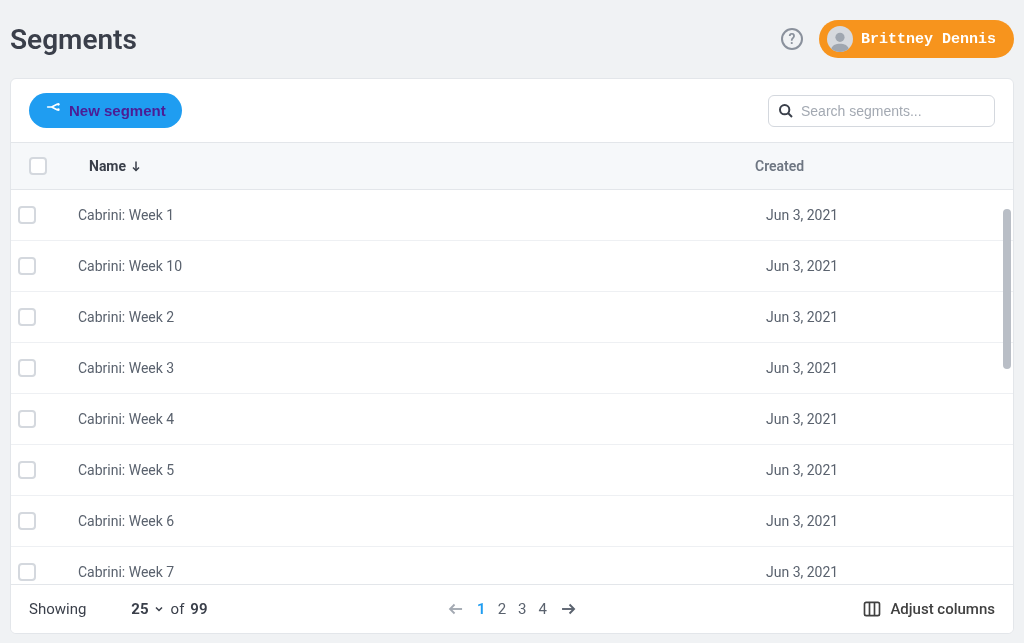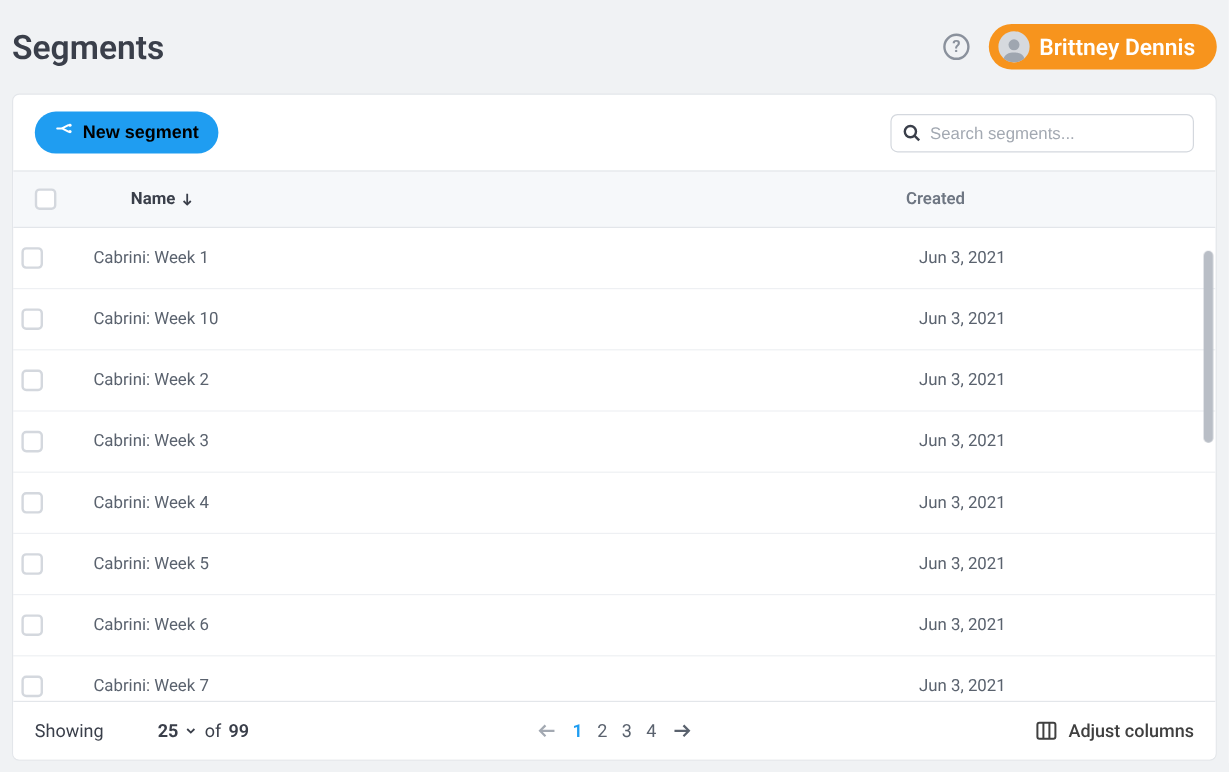--- a/index.html
+++ b/index.html
@@ -54,56 +54,57 @@
       height: 26px;
       background: #d6d9de;
       border-radius: 50%;
       display: flex;
       align-items: flex-end;
       justify-content: center;
       overflow: hidden;
     }
     .avatar svg { width: 22px; height: 22px; }
     .user-name {
-      font-size: 19px;
-      font-weight: 600;
+      font-size: 15px;
+      font-weight: 600;
+      font-family: Liberation Mono, monospace;
     }
     .panel {
       background: #fff;
       margin: 0 10px 0 10px;
       border: 1px solid #e3e6ea;
       border-radius: 6px;
       overflow: hidden;
       height: 556px;
       display: flex;
       flex-direction: column;
       position: relative;
     }
     .toolbar {
       display: flex;
       align-items: center;
       justify-content: space-between;
       padding: 14px 18px;
     }
     .new-segment-btn {
       background: #1f9df1;
-      color: #000000;
+      color: #4c1d95;
       border: none;
       padding: 9px 16px;
       border-radius: 20px;
       font-size: 15px;
       font-weight: 600;
       display: flex;
       align-items: center;
       gap: 8px;
       cursor: pointer;
     }
     .search-wrap {
       position: relative;
-      width: 253px;
+      width: 227px;
     }
     .search-wrap svg {
       position: absolute;
       left: 10px;
       top: 50%;
       transform: translateY(-50%);
       width: 16px;
       height: 16px;
       color: #3a3f4a;
     }
@@ -121,21 +122,21 @@
       border-top: 1px solid #e3e6ea;
       border-bottom: 1px solid #e3e6ea;
       display: flex;
       align-items: center;
       padding: 14px 18px;
       font-size: 14px;
       font-weight: 600;
       color: #6e7682;
     }
     .col-check { width: 60px; }
-    .col-name { flex: 1; color: #3a3f4a; font-weight: 700; display: flex; align-items: center; gap: 4px; cursor: pointer; margin-left: 20px; }
+    .col-name { flex: 1; color: #3a3f4a; font-weight: 700; display: flex; align-items: center; gap: 4px; cursor: pointer; }
     .col-created { width: 240px; }
     .checkbox {
       width: 18px;
       height: 18px;
       border: 2px solid #d4d8de;
       border-radius: 4px;
       background: #fff;
       cursor: pointer;
     }
     .table-body {

